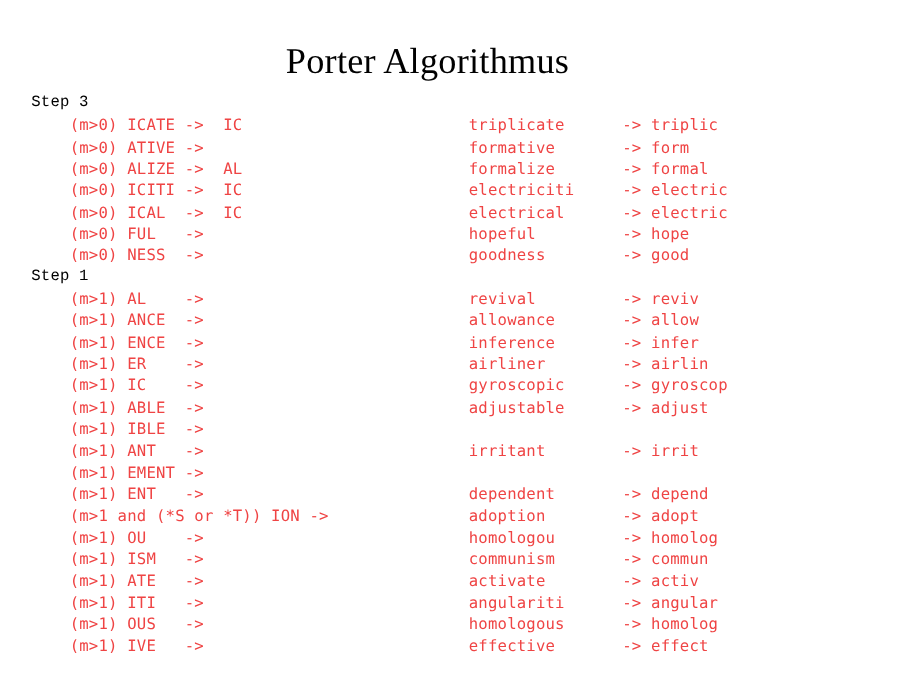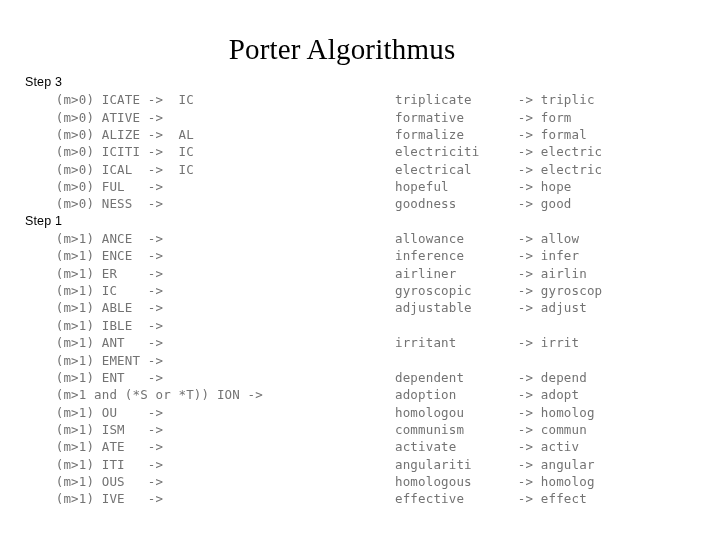--- a/index.html
+++ b/index.html
@@ -35,45 +35,45 @@
     position: absolute;
     left: 25px;
     top: 74px;
     width: 690px;
   }
   .code-line {
     font-family: "DejaVu Sans Mono", monospace;
     font-size: 12.5px;
     line-height: 17.35px;
     height: 17.35px;
-    color: #737373;
+    color: #ef4444;
     white-space: pre;
     letter-spacing: 0.15px;
   }
   .step-label {
-    font-family: Liberation Sans, sans-serif;
+    font-family: Liberation Mono, monospace;
     font-size: 12.5px;
     line-height: 17.35px;
     height: 17.35px;
     color: #000000;
     white-space: pre;
     letter-spacing: 0.15px;
   }
   .row {
     position: relative;
     height: 17.35px;
   }
   .rule-col {
     position: absolute;
     left: 0;
     top: 0;
   }
   .example-col {
     position: absolute;
-    left: 370px;
+    left: 350px;
     top: 0;
   }
 </style>
 </head>
 <body>
 
 <div id="slide">
 
   <div id="slide-title">Porter Algorithmus</div>
 
@@ -101,20 +101,24 @@
       </div>
       <div class="row">
         <div class="code-line rule-col">    (m&gt;0) FUL   -&gt;</div>
         <div class="code-line example-col">hopeful         -&gt; hope</div>
       </div>
       <div class="row">
         <div class="code-line rule-col">    (m&gt;0) NESS  -&gt;</div>
         <div class="code-line example-col">goodness        -&gt; good</div>
       </div>
       <div class="step-label">Step 1</div>
+      <div class="row">
+        <div class="code-line rule-col">    (m&gt;1) AL    -&gt;</div>
+        <div class="code-line example-col">revival         -&gt; reviv</div>
+      </div>
       <div class="row">
         <div class="code-line rule-col">    (m&gt;1) ANCE  -&gt;</div>
         <div class="code-line example-col">allowance       -&gt; allow</div>
       </div>
       <div class="row">
         <div class="code-line rule-col">    (m&gt;1) ENCE  -&gt;</div>
         <div class="code-line example-col">inference       -&gt; infer</div>
       </div>
       <div class="row">
         <div class="code-line rule-col">    (m&gt;1) ER    -&gt;</div>

